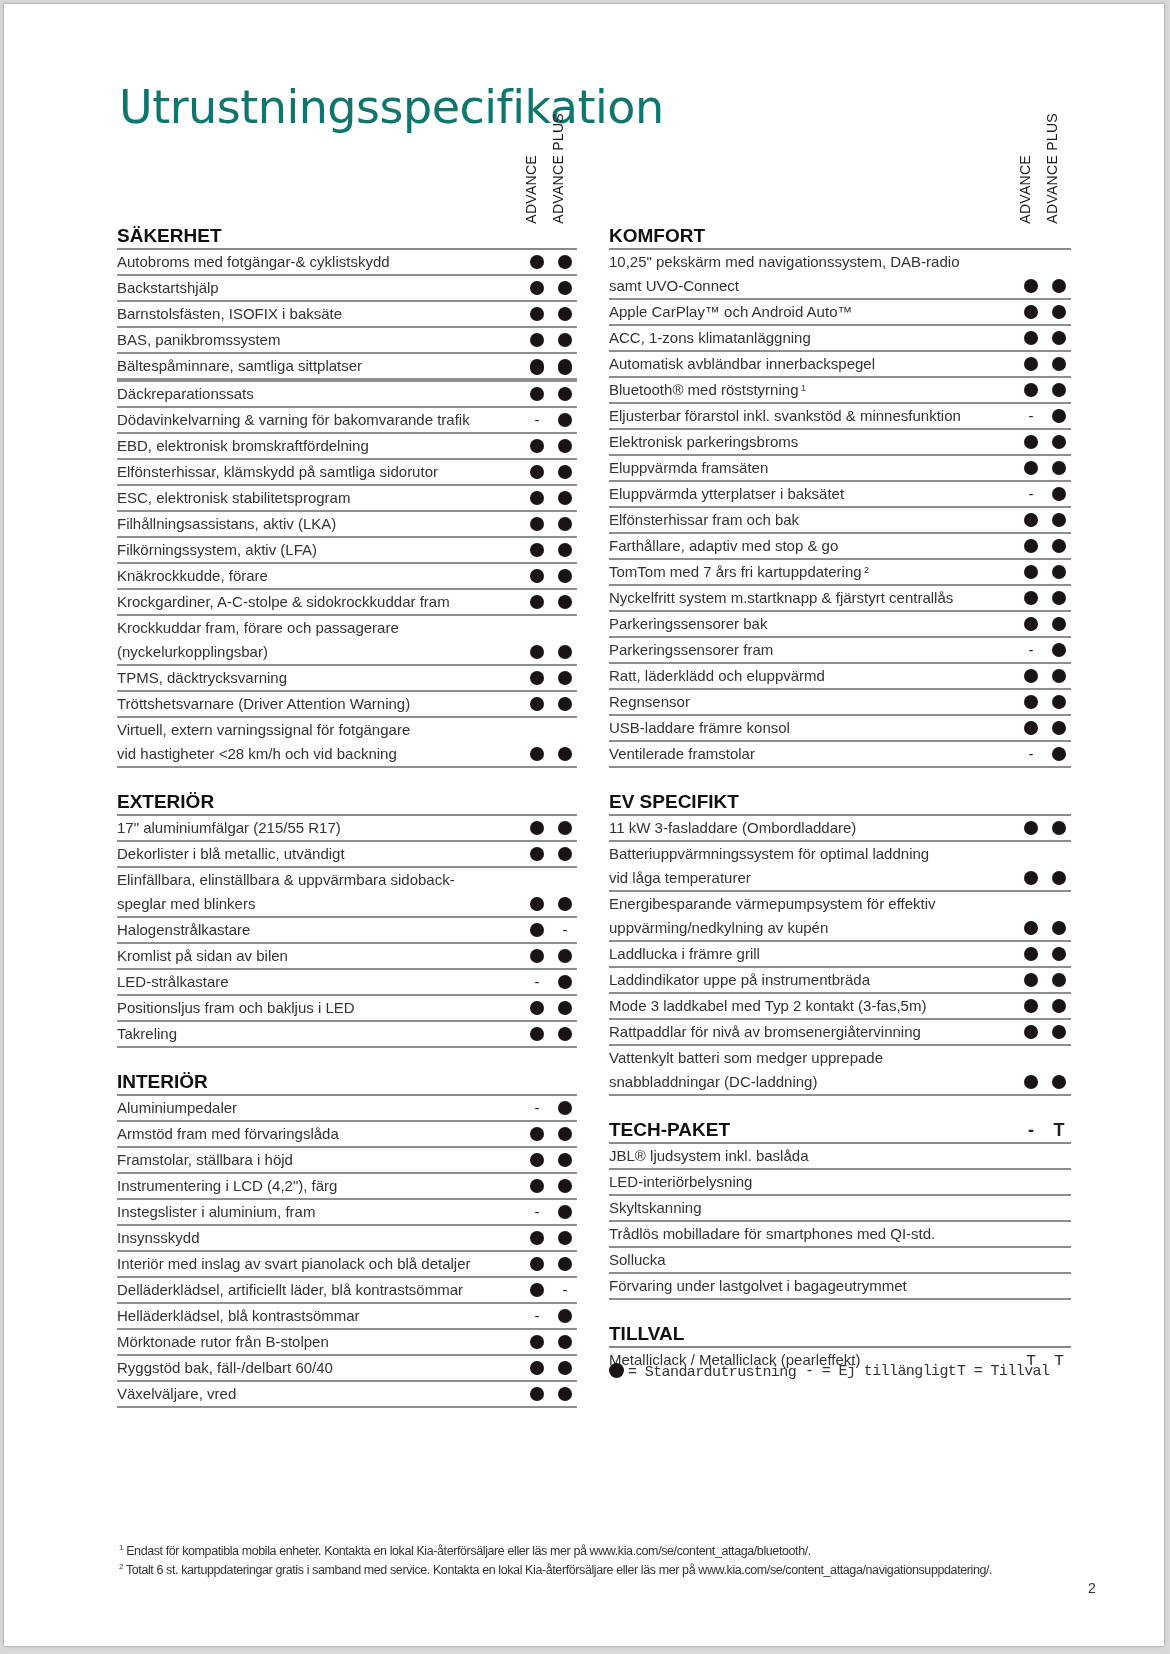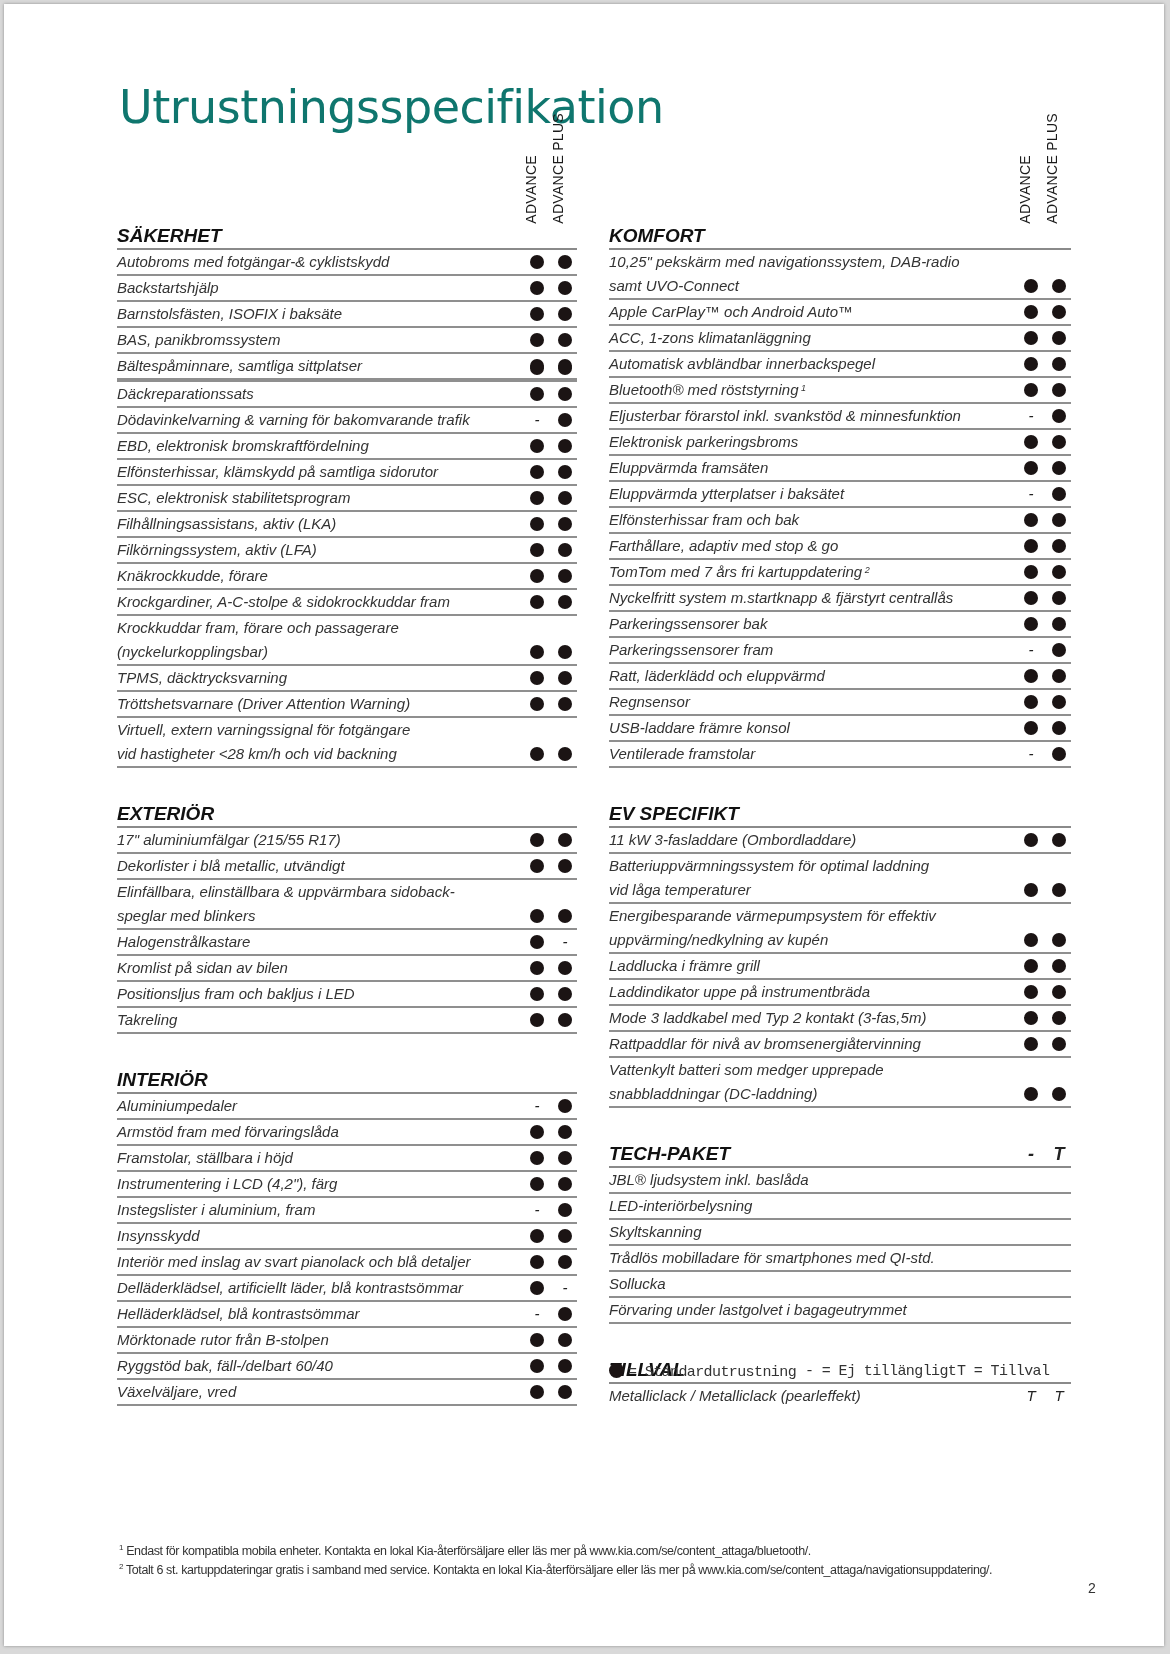--- a/index.html
+++ b/index.html
@@ -20,21 +20,21 @@
   .col.right { left:605px; top:96px; width:462px; }
   .colhead { position:relative; height:124px; }
   .vlabel {
     position:absolute; bottom:0; font-size:14px; color:#1a1a1a; white-space:nowrap;
     writing-mode:vertical-rl; transform:rotate(180deg); letter-spacing:0.3px;
   }
   .left .vlabel.a { right:38px; }
   .left .vlabel.b { right:11px; }
   .right .vlabel.a { right:38px; }
   .right .vlabel.b { right:11px; }
-  .section { margin-bottom:34px;font-style:italic; }
+  .section { margin-bottom:22px; }
   .sec-title {
     font-weight:bold; font-size:19px; color:#111; height:24px; line-height:24px;
     border-bottom:2px solid #8a8a8a; position:relative;
   }
   .sec-marks { position:absolute; right:0; top:0; width:52px; height:24px; }
   .row {
     position:relative; border-bottom:2px solid #8f8f8f; font-size:15px; line-height:24px;
     padding-right:60px; color:#333;
   }
   .row .lbl { display:block; }
@@ -239,20 +239,27 @@
             <span class="lbl">Halogenstrålkastare</span>
             <span class="marks">
               <span class="mk a dot"></span>
               <span class="mk b dash"></span>
             </span>
           </div>
           <div class="row">
             <span class="lbl">Kromlist på sidan av bilen</span>
             <span class="marks">
               <span class="mk a dot"></span>
+              <span class="mk b dot"></span>
+            </span>
+          </div>
+          <div class="row">
+            <span class="lbl">LED-strålkastare</span>
+            <span class="marks">
+              <span class="mk a dash"></span>
               <span class="mk b dot"></span>
             </span>
           </div>
           <div class="row">
             <span class="lbl">Positionsljus fram och bakljus i LED</span>
             <span class="marks">
               <span class="mk a dot"></span>
               <span class="mk b dot"></span>
             </span>
           </div>

